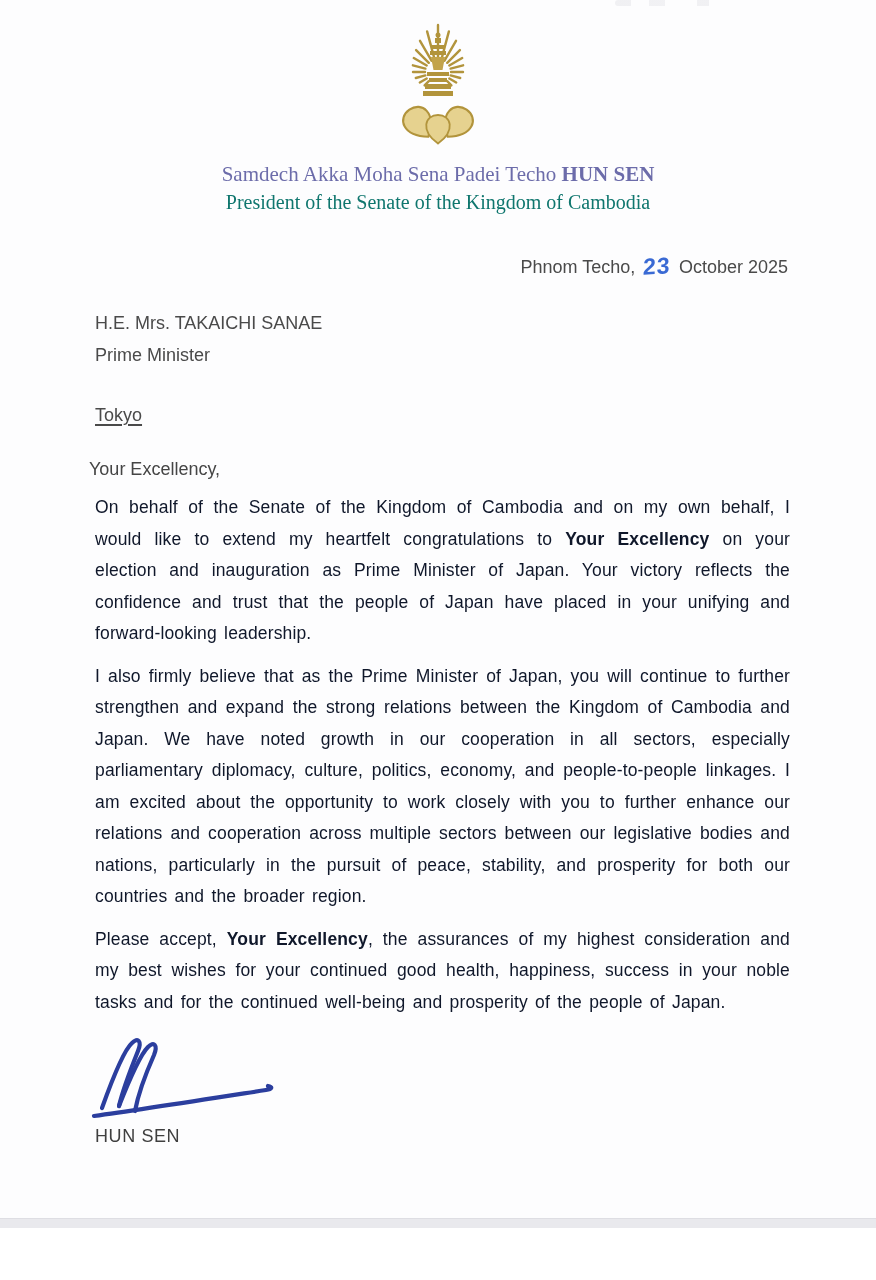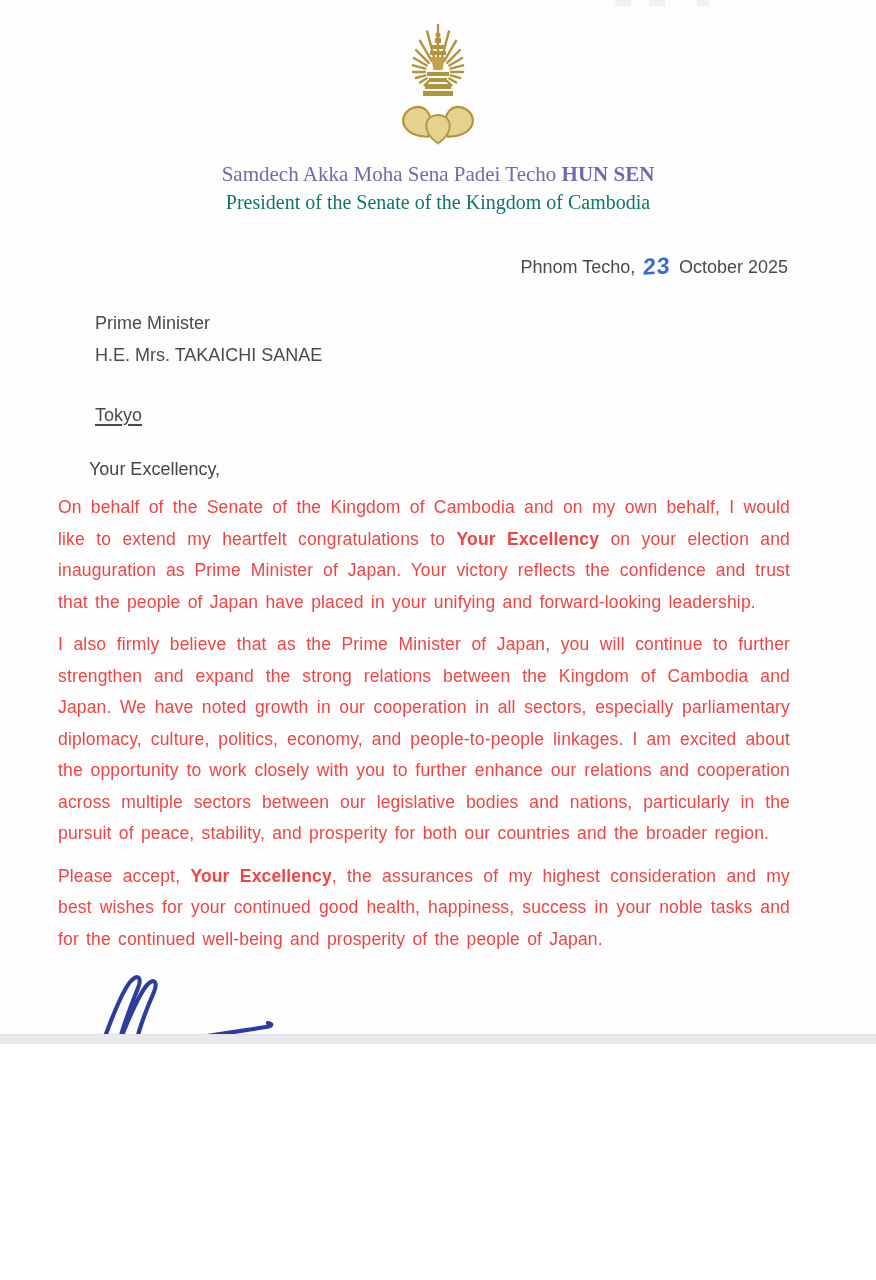--- a/index.html
+++ b/index.html
@@ -1,18 +1,18 @@
 <!DOCTYPE html>
 <html><head>
 <meta charset="utf-8">
 <style>
   html,body{margin:0;padding:0;background:#ffffff;}
   .page{
     position:relative;
-    width:876px;height:1044px;
+    width:876px;height:1228px;
     background:#fdfdfe;
     overflow:hidden;
     font-family:"Liberation Sans",sans-serif;
     color:#474747;
   }
   
   .artifact-top{
     position:absolute;top:0;left:615px;width:160px;height:6px;
     background:linear-gradient(90deg,#d9d9df 0 16px,transparent 16px 34px,
       #dcdce2 34px 50px,transparent 50px 82px,#dadae0 82px 94px,transparent 94px);
@@ -53,25 +53,25 @@
     text-decoration-thickness:1.5px;
     display:inline-block;
     margin-top:28px;
   }
   .salutation{
     margin-top:28px;padding-left:89px;
     font-size:18px;color:#454545;
   }
   .letter-body{
     margin-top:12px;
-    padding:0 86px 0 58px;
+    padding:0 86px 0 95px;
     font-size:17.5px;
     line-height:31.5px;
     text-align:justify;
-    color:#ef4444;
+    color:#0f172a;
     letter-spacing:.15px;
     word-spacing:2.2px;
   }
   .letter-body p{margin:0 0 11px 0;}
   .letter-body .b{font-weight:bold;}
   .signature-block{margin:16px 0 0 88px;height:86px;}
   .signer{
     padding-left:95px;margin-top:6px;
     font-size:18px;color:#3f3f3f;letter-spacing:.6px;
   }
@@ -127,21 +127,21 @@
     </g>
   </svg>
 
   <div class="letterhead">
     <div class="lh-line1"><span>Samdech Akka Moha Sena Padei Techo </span><span class="b">HUN SEN</span></div>
     <div class="lh-line2">President of the Senate of the Kingdom of Cambodia</div>
   </div>
 
   <div class="dateline"><span>Phnom Techo, </span><span class="handwritten">23</span><span> October 2025</span></div>
 
-  <div class="recipient" id="recipient"><div>Prime Minister</div><div>H.E. Mrs. TAKAICHI SANAE</div><div class="u">Tokyo</div></div>
+  <div class="recipient" id="recipient"><div>H.E. Mrs. TAKAICHI SANAE</div><div>Prime Minister</div><div class="u">Tokyo</div></div>
 
   <div class="salutation">Your Excellency,</div>
 
   <div class="letter-body" id="paragraphs">
       <p><span>On behalf of the Senate of the Kingdom of Cambodia and on my own behalf, I would like to extend my heartfelt congratulations to </span><span class="b">Your Excellency</span><span> on your election and inauguration as Prime Minister of Japan. Your victory reflects the confidence and trust that the people of Japan have placed in your unifying and forward-looking leadership.</span></p>
       <p><span>I also firmly believe that as the Prime Minister of Japan, you will continue to further strengthen and expand the strong relations between the Kingdom of Cambodia and Japan. We have noted growth in our cooperation in all sectors, especially parliamentary diplomacy, culture, politics, economy, and people-to-people linkages. I am excited about the opportunity to work closely with you to further enhance our relations and cooperation across multiple sectors between our legislative bodies and nations, particularly in the pursuit of peace, stability, and prosperity for both our countries and the broader region.</span></p>
       <p><span>Please accept, </span><span class="b">Your Excellency</span><span>, the assurances of my highest consideration and my best wishes for your continued good health, happiness, success in your noble tasks and for the continued well-being and prosperity of the people of Japan.</span></p>
     </div>
 
   <div class="signature-block">

